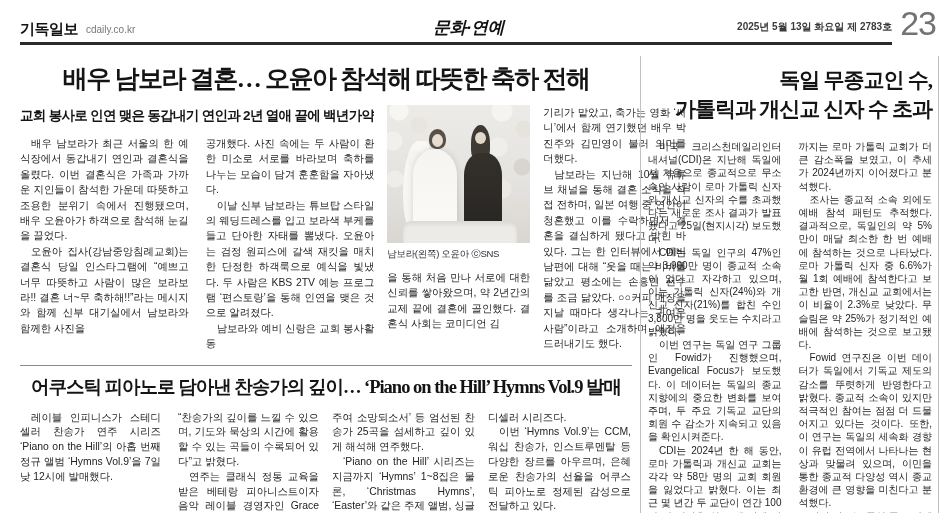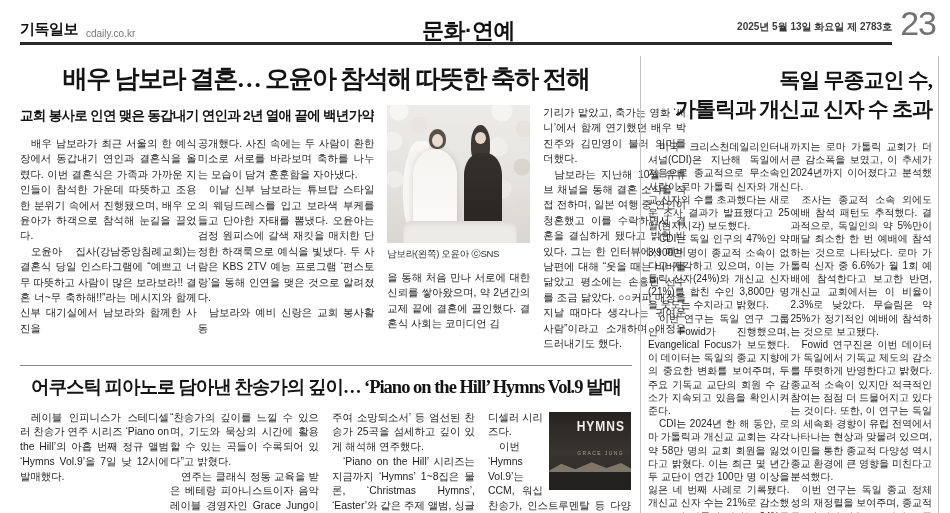--- a/index.html
+++ b/index.html
@@ -4,45 +4,45 @@
 <style>
   html,body { margin:0; padding:0; background:#ffffff; }
   .page {
     position:relative; width:950px; height:513px; overflow:hidden;
     background:#ffffff; color:#1c1c1c; box-sizing:border-box;
     font-family:"Liberation Sans","DejaVu Sans",sans-serif;
   }
   
   .hdr { position:relative; height:46px; }
   .hdr-rule { position:absolute; left:20px; right:58px; top:42px; height:3px; background:#2b2b2b; }
-  .mast { position:absolute; left:20px; top:20px; display:flex; align-items:flex-end; gap:8px; }
+  .mast { position:absolute; left:20px; top:20px; display:flex; align-items:center; gap:8px; }
   .mast-name { font-size:15px; font-weight:800; letter-spacing:-0.5px; color:#111; }
   .mast-url { font-size:10px; color:#777; }
-  .section-name { position:absolute; left:0; right:13px; top:16px; text-align:center; font-size:22px; font-weight:600; letter-spacing:-0.5px; color:#111; }
+  .section-name { position:absolute; left:0; right:13px; top:16px; text-align:center; font-size:17px; font-weight:600; letter-spacing:-0.5px; color:#111;font-style:italic; }
   .hdr-right { position:absolute; right:14px; top:6px; display:flex; align-items:flex-end; gap:8px; }
   .date-issue { font-size:10px; font-weight:600; color:#3a3a3a; padding-bottom:6px; }
   .page-no { font-size:34px; font-weight:500; color:#737373; line-height:34px; letter-spacing:-1px; }
   
   .content { position:absolute; top:46px; left:0; right:0; bottom:0; display:flex; padding:4px 18px 0 20px; box-sizing:border-box; }
   .left-sec { width:612px; flex:0 0 612px; }
   .vdiv { flex:0 0 1px; background:#c2c2c2; margin:6px 7px 0 8px; }
   .right-sec { width:284px; flex:0 0 284px; }
   .vdiv.edge { margin:6px 0 0 6px; background:#bdbdbd; }
   
   h1,h2,p { margin:0; }
   .serif { font-family:"Liberation Serif","DejaVu Serif",serif; }
   p.body { font-size:10.4px; line-height:15.4px; text-align:justify; color:#232323; text-indent:11px; }
   p.cont { text-indent:0; }
   .byline { text-align:right; font-size:10.3px; color:#222; margin-top:3px; }
   
   .art-wedding .headline { margin:12px 0 10px; text-align:center; font-size:25px; font-weight:700; letter-spacing:-1.5px; white-space:nowrap; color:#141414; }
   .wbody { display:flex; gap:13px; margin-top:6px; }
   .half { flex:0 0 299px; }
   .subhead { font-size:13.5px; font-weight:700; letter-spacing:-0.7px; white-space:nowrap; overflow:hidden; color:#141414; margin:2px 0 11px; }
-  .two-col { display:flex; gap:1px; }
+  .two-col { display:flex; gap:17px; }
   .two-col .col { flex:1 1 0; min-width:0; }
   .colq { flex:0 0 143px; min-width:0; }
   
   .photo { position:relative; width:143px; height:138px; overflow:hidden;
     background:linear-gradient(180deg,#edebe8 0%,#e5e3df 55%,#d9d6d2 100%); }
   .bq { position:absolute; }
   .bq-l { left:-10px; top:-8px; width:58px; height:122px;
     background:
       radial-gradient(circle at 22px 14px,#f7f6f3 9px,rgba(0,0,0,0) 10px),
       radial-gradient(circle at 42px 28px,#e8e5e0 8px,rgba(0,0,0,0) 9px),
@@ -162,26 +162,20 @@
                 <p class="body cont">“찬송가의 깊이를 느낄 수 있으며, 기도와 묵상의 시간에 활용할 수 있는 곡들이 수록되어 있다”고 밝혔다.</p>
                 <p class="body">연주는 클래식 정통 교육을 받은 베테랑 피아니스트이자 음악 레이블 경영자인 Grace Jung이 맡았다. 그는 ‘아 내 맘 속에’, ‘내 영혼에 햇빛 비치니’, ‘내 맘의</p>
               </div>
             </div>
           </div>
           <div class="colq">
             <p class="body cont">주여 소망되소서’ 등 엄선된 찬송가 25곡을 섬세하고 깊이 있게 해석해 연주했다.</p>
             <p class="body">‘Piano on the Hill’ 시리즈는 지금까지 ‘Hymns’ 1~8집은 물론, ‘Christmas Hymns’, ‘Easter’와 같은 주제 앨범, 싱글 ‘Auld Lang Syne’, ‘The Hymns Collection’ 등을 발매하며 꾸준한 인기를 얻어온 기독교 음악의 대표적인 스테</p>
           </div>
           <div class="colq">
-            <div class="cover">
-              <div class="cover-hills"></div>
-              <div class="cover-base"></div>
-              <div class="cover-title">HYMNS</div>
-              <div class="cover-artist">GRACE JUNG</div>
-            </div>
             <p class="body cont">디셀러 시리즈다.</p>
             <p class="body">이번 ‘Hymns Vol.9’는 CCM, 워십 찬송가, 인스트루멘탈 등 다양한 장르를 아우르며, 은혜로운 찬송가의 선율을 어쿠스틱 피아노로 정제된 감성으로 전달하고 있다.</p>
 
           </div>
         </div>
       </article>
 
     </div>
 
     <div class="vdiv"></div>

